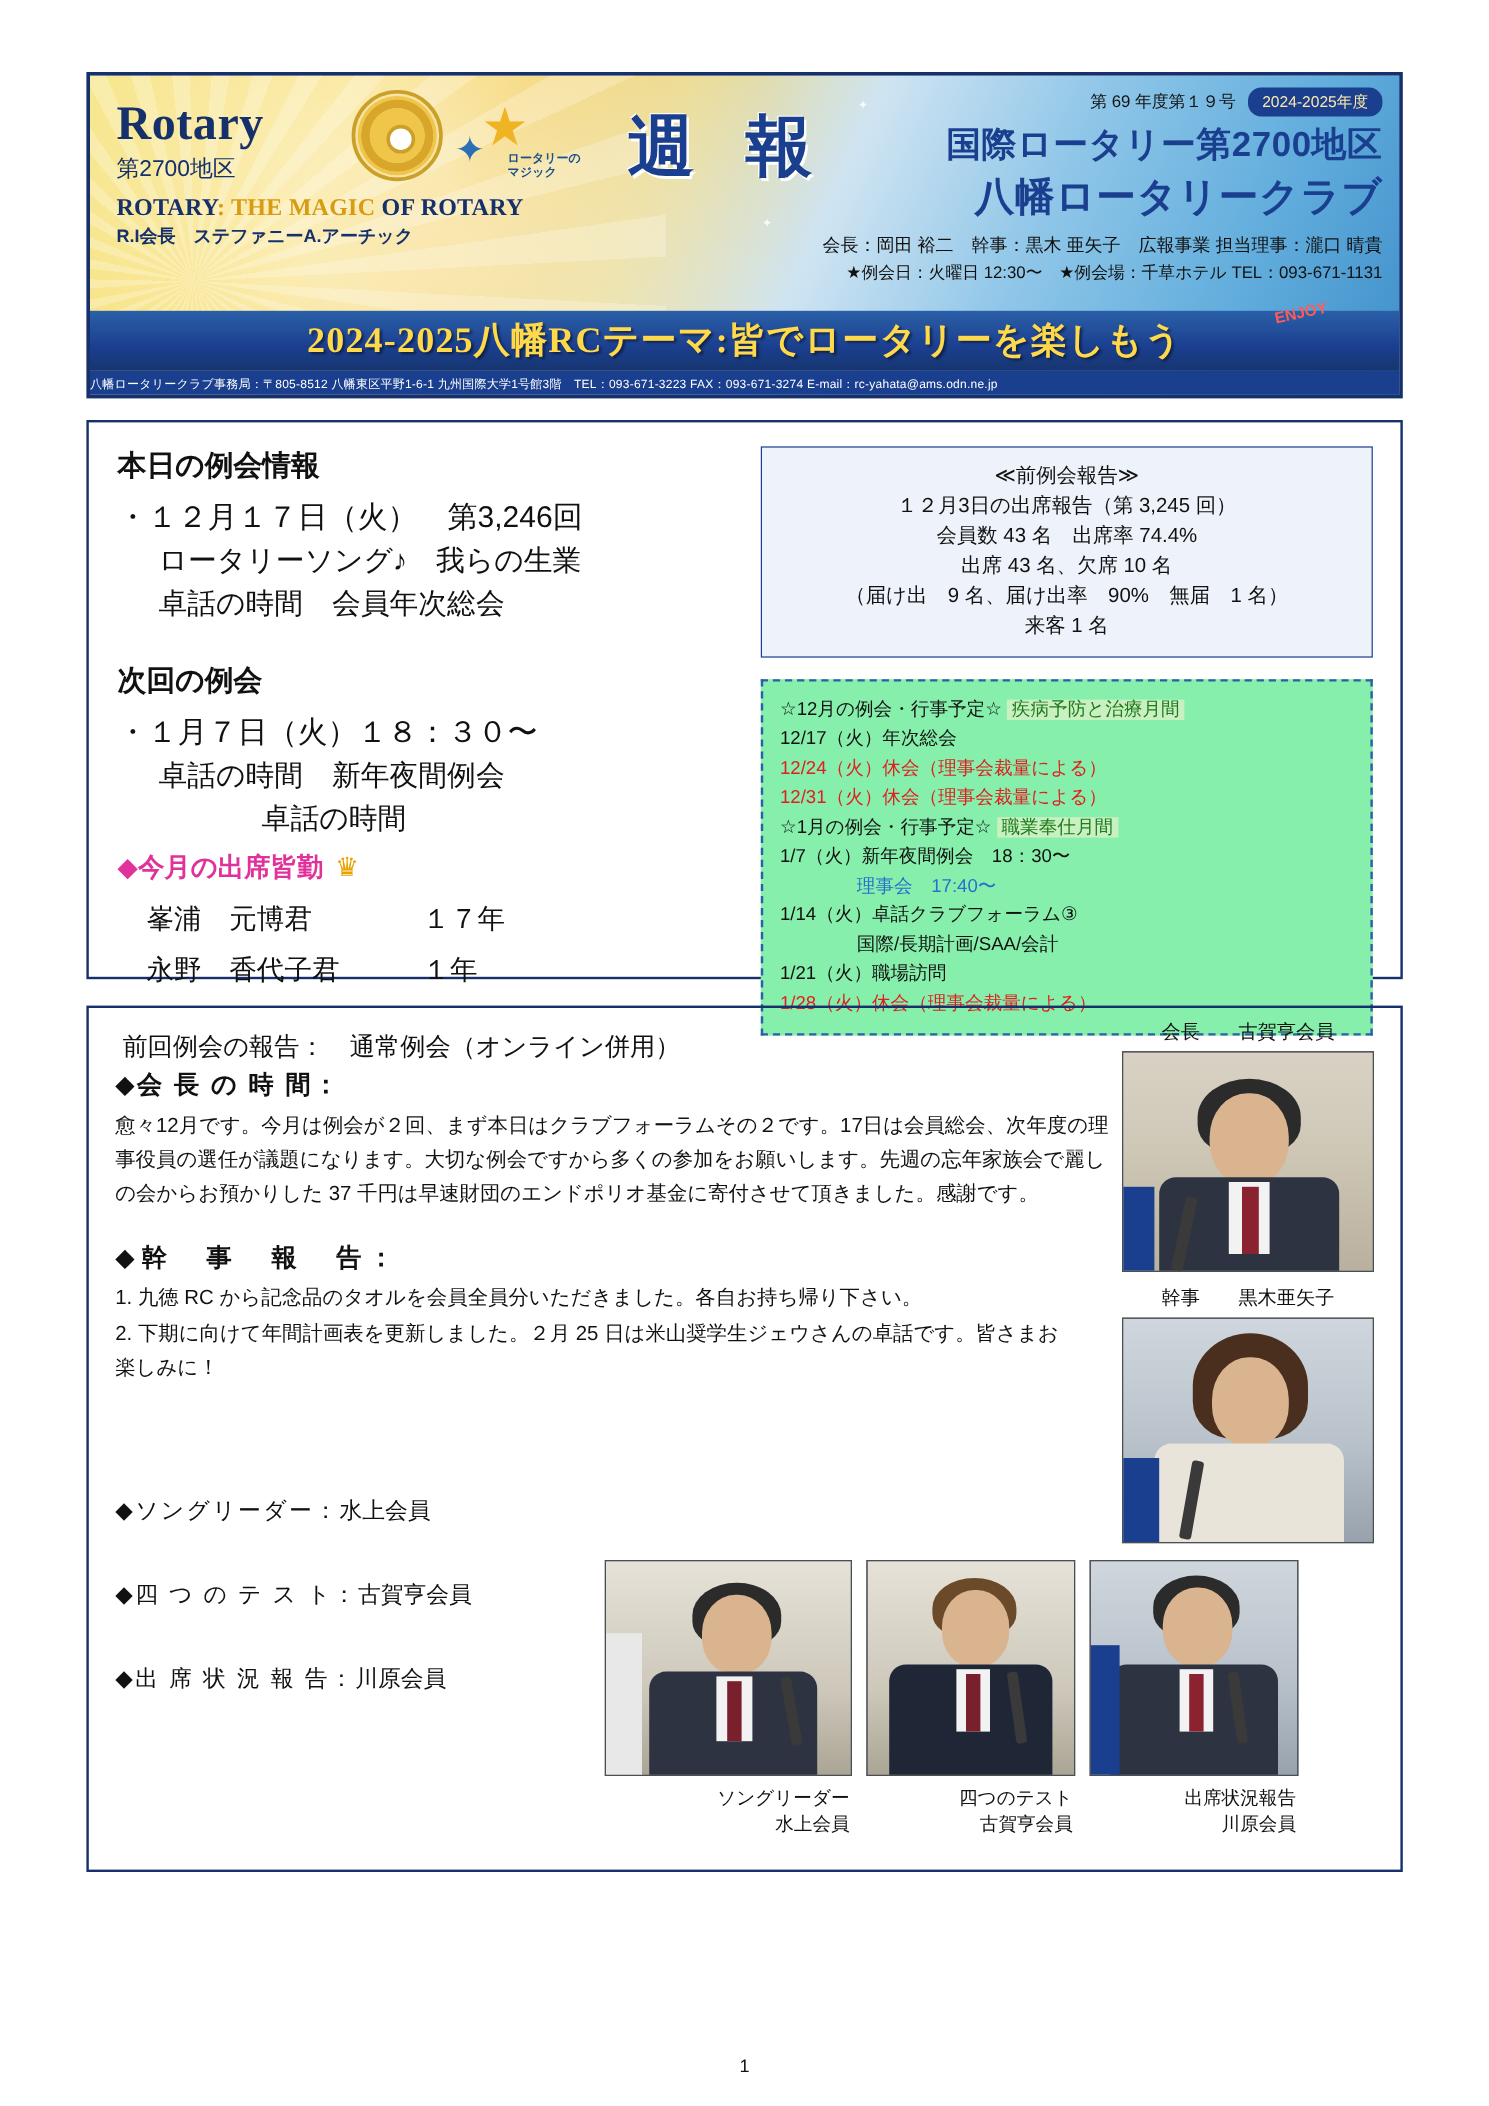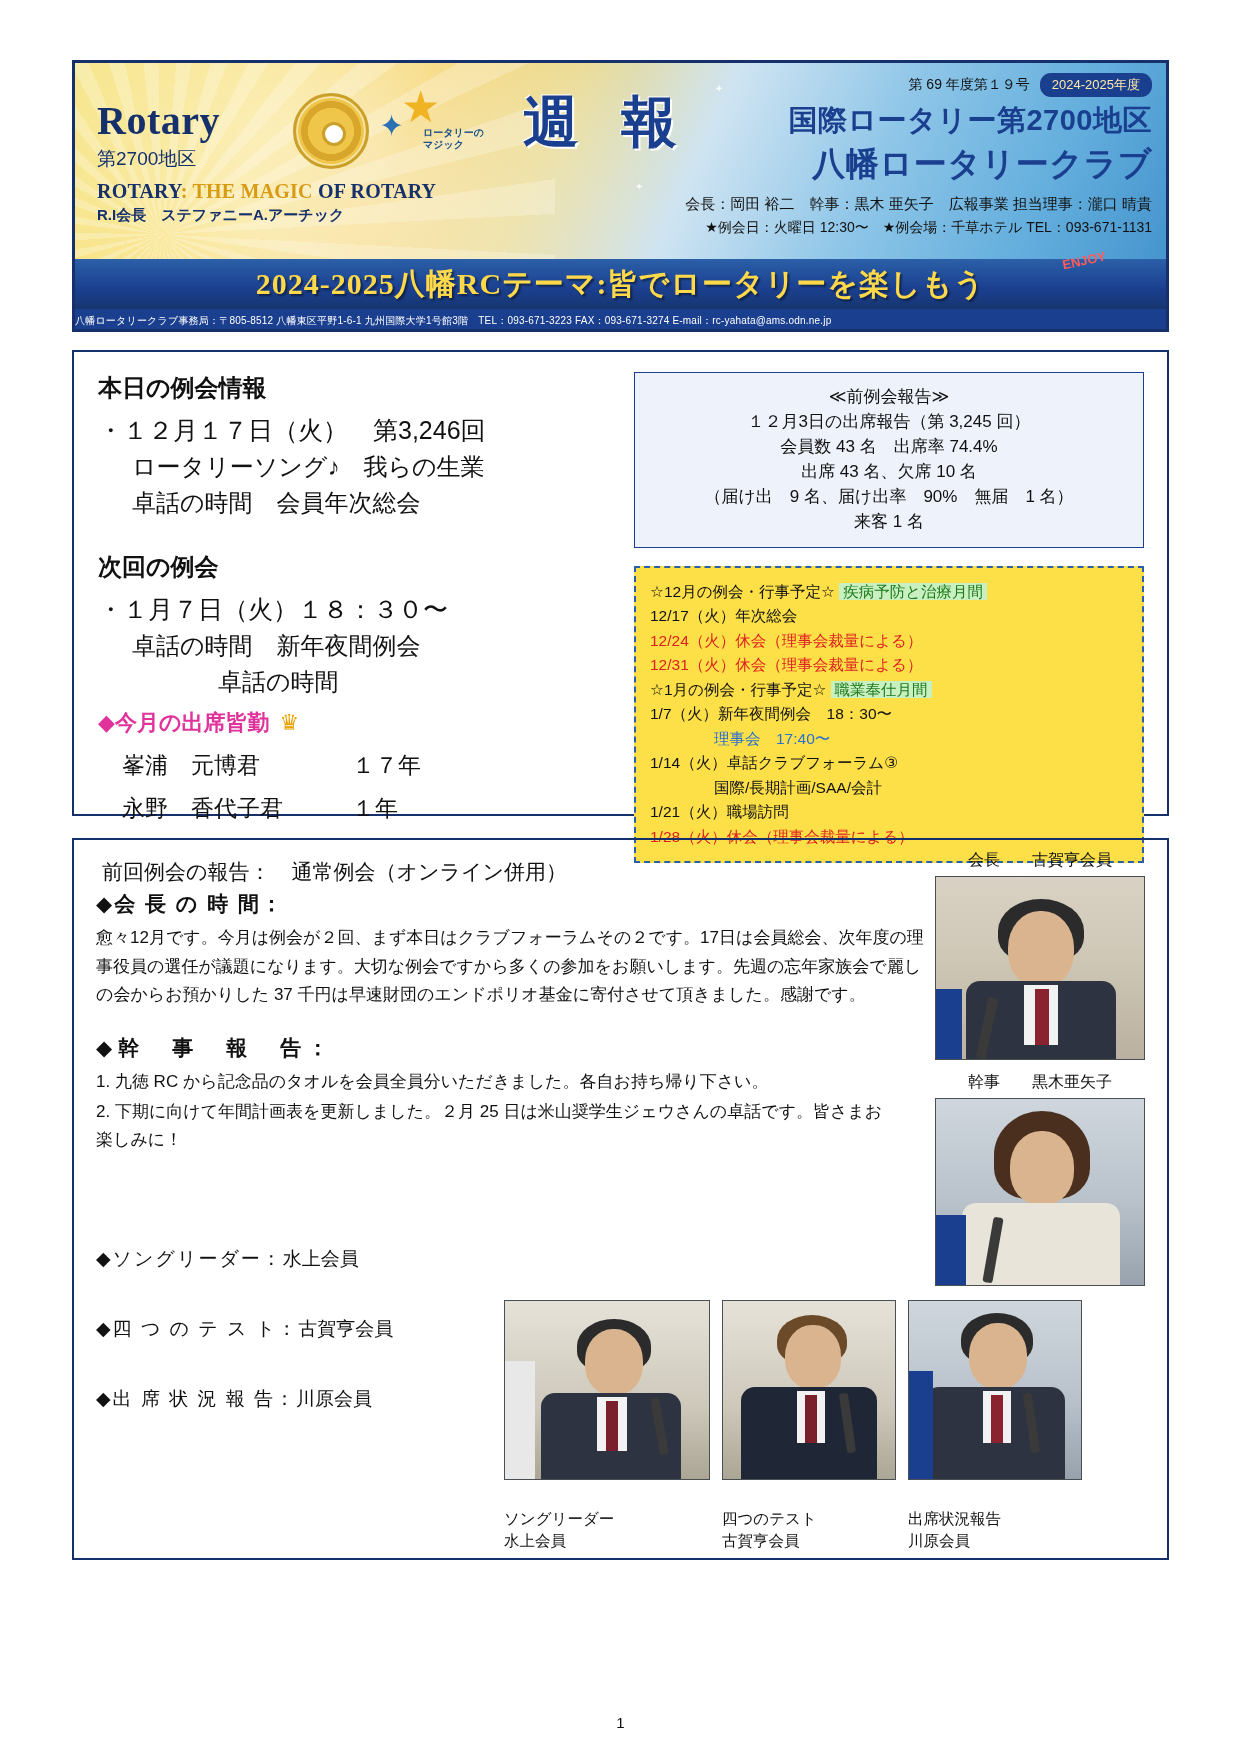--- a/index.html
+++ b/index.html
@@ -21,21 +21,21 @@
   .banner .rays{
     position:absolute;left:0;top:0;width:480px;height:238px;
     background:
       repeating-conic-gradient(from 200deg at 18% 72%,
         rgba(255,255,255,.30) 0deg 5deg, rgba(255,255,255,0) 5deg 11deg);
     opacity:.8;
   }
   .banner .sparkle{position:absolute;color:#fff;opacity:.85;font-size:13px;}
   .b-row1{position:absolute;left:0;top:0;right:0;height:238px;}
 
-  .rotary-mark{position:absolute;left:22px;top:34px;width:440px;height:200px;}
+  .rotary-mark{position:absolute;left:22px;top:16px;width:440px;height:200px;}
   .rotary-word{font-family:"Liberation Serif","DejaVu Serif",serif;font-size:40px;font-weight:700;color:#15306b;letter-spacing:.5px;}
   .rotary-sub{font-size:19px;color:#15306b;margin-top:2px;}
   .rotary-theme{font-family:"Liberation Serif",serif;font-size:20px;font-weight:700;color:#15306b;margin-top:8px;letter-spacing:.2px;}
   .rotary-theme .gold{color:#d89b14;}
   .rotary-pres{font-size:15px;font-weight:700;color:#15306b;margin-top:3px;}
   .wheel{
     position:absolute;left:196px;top:-4px;width:70px;height:70px;border-radius:50%;
     background:radial-gradient(circle,#f0c64a 0 46%, #d8a62b 47% 60%, #f0c64a 61% 100%);
     border:3px solid #caa02a;box-shadow:0 0 0 2px #f6e3a6 inset;
   }
@@ -84,21 +84,21 @@
   .indent2{font-size:24px;margin:0 0 4px 0;padding-left:120px;}
   .gap{height:28px;}
   .kaikin{font-size:22px;color:#e0329a;font-weight:700;margin-top:10px;display:flex;align-items:center;gap:10px;}
   .crown{color:#e8a200;font-size:22px;}
   .kaikin-row{font-size:23px;padding-left:24px;margin-top:12px;display:flex;gap:40px;}
   .kaikin-row .nm{min-width:190px;}
 
   .col-right{position:absolute;left:560px;top:20px;width:510px;}
   .report-box{border:1px solid #1b3f8f;background:#eef2fa;padding:10px 12px 12px;text-align:center;}
   .report-box .t{font-size:17px;margin:2px 0;}
-  .schedule-box{border:2px dashed #2b60a8;background:#fde047;margin-top:18px;padding:12px 14px;}
+  .schedule-box{border:2px dashed #2b60a8;background:#86efac;margin-top:18px;padding:12px 14px;}
   .schedule-box div{font-size:15.5px;line-height:1.58;}
   .hl-green{background:#c9f0c0;color:#1e7a1e;padding:0 4px;}
   .hl-green2{background:#c9f0c0;color:#1e7a1e;padding:0 4px;}
   .red{color:#e02020;}
   .blue{color:#2a6fd0;}
   .ind2{padding-left:64px;}
 
   
   .box2{margin-top:22px;width:1097px;height:722px;padding:18px 22px;position:relative;}
   .b2-title{font-size:21px;margin:0 0 4px 0;padding-left:6px;}
@@ -107,21 +107,21 @@
   .b2-head2{font-size:21px;font-weight:700;margin:24px 0 6px 0;letter-spacing:6px;}
   .b2-li{font-size:17px;line-height:1.65;width:800px;margin:0 0 2px 0;}
 
   .roles{margin-top:92px;}
   .role{font-size:19px;letter-spacing:2px;margin-bottom:44px;}
   .role .nm{letter-spacing:0;}
 
   
   .photo{background:#6b6f74;position:absolute;border:1px solid #4a4f54;overflow:hidden;}
   .ph-label{position:absolute;font-size:16px;text-align:center;}
-  .ph-cap{position:absolute;font-size:15.5px;text-align:left;line-height:1.4;margin-top:20px;}
+  .ph-cap{position:absolute;font-size:15.5px;text-align:right;line-height:1.4;}
 
   .p-person{position:absolute;left:0;top:0;right:0;bottom:0;}
   .bg-room{background:linear-gradient(180deg,#d9d2c4 0%, #cfc7b6 45%, #b9b0a0 100%);}
   .bg-room2{background:linear-gradient(180deg,#cfd6dd 0%, #b9c2cb 55%, #97a2ad 100%);}
   .bg-room3{background:linear-gradient(180deg,#e6e2d8 0%, #cdc8ba 60%, #aba595 100%);}
   .head{position:absolute;border-radius:48% 48% 45% 45%;background:#d9b48f;}
   .hair{position:absolute;border-radius:50% 50% 40% 40%;background:#2b2b2b;}
   .body-suit{position:absolute;background:#2d3340;border-radius:14px 14px 0 0;}
   .shirt{position:absolute;background:#f2f2f2;}
   .tie{position:absolute;background:#8a2230;}

